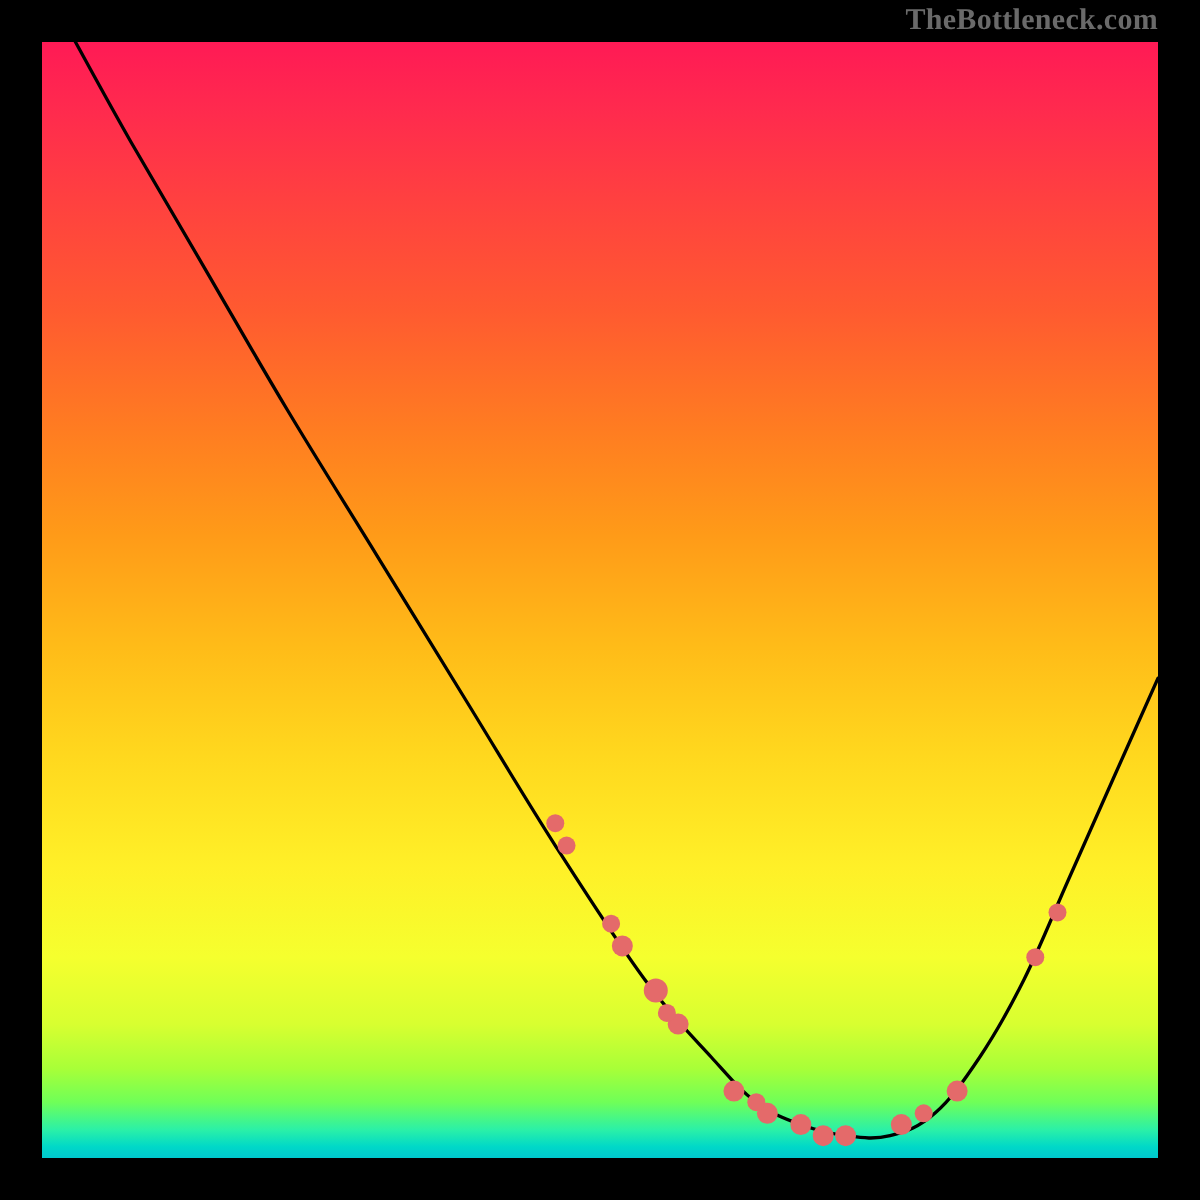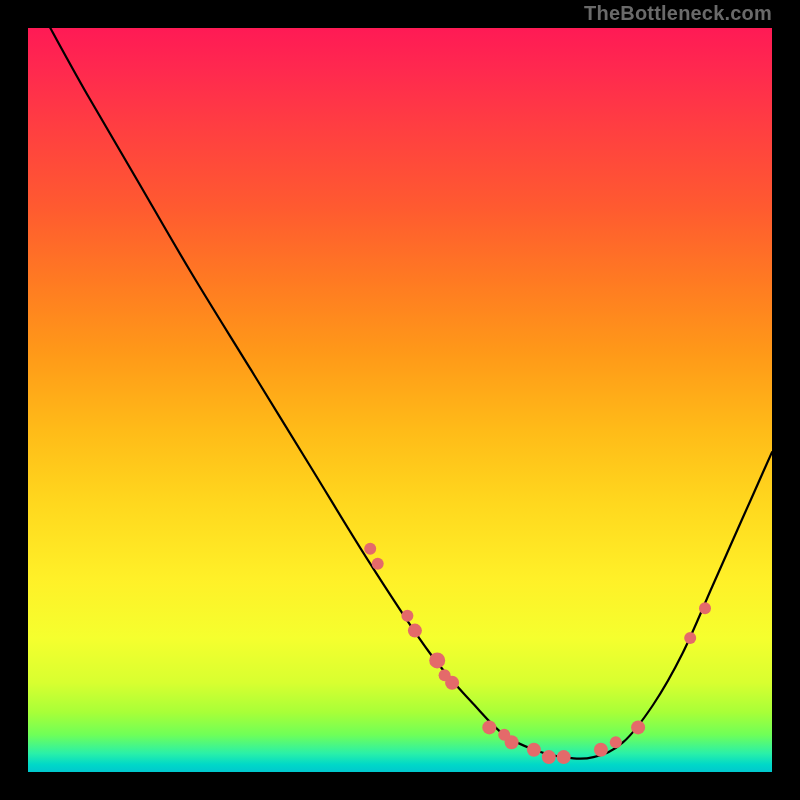--- a/index.html
+++ b/index.html
@@ -9,20 +9,21 @@
     height: 800px;
     background: #000;
     font-family: Arial, Helvetica, sans-serif;
     overflow: hidden;
   }
   .stage {
     position: relative;
     width: 800px;
     height: 800px;
     background: #000;
+    font-family: Liberation Serif, serif;
   }
   .attribution {
     position: absolute;
     top: 2px;
     right: 28px;
     color: #6a6a6a;
     font-size: 20px;
     font-weight: 600;
     letter-spacing: 0.2px;
   }

